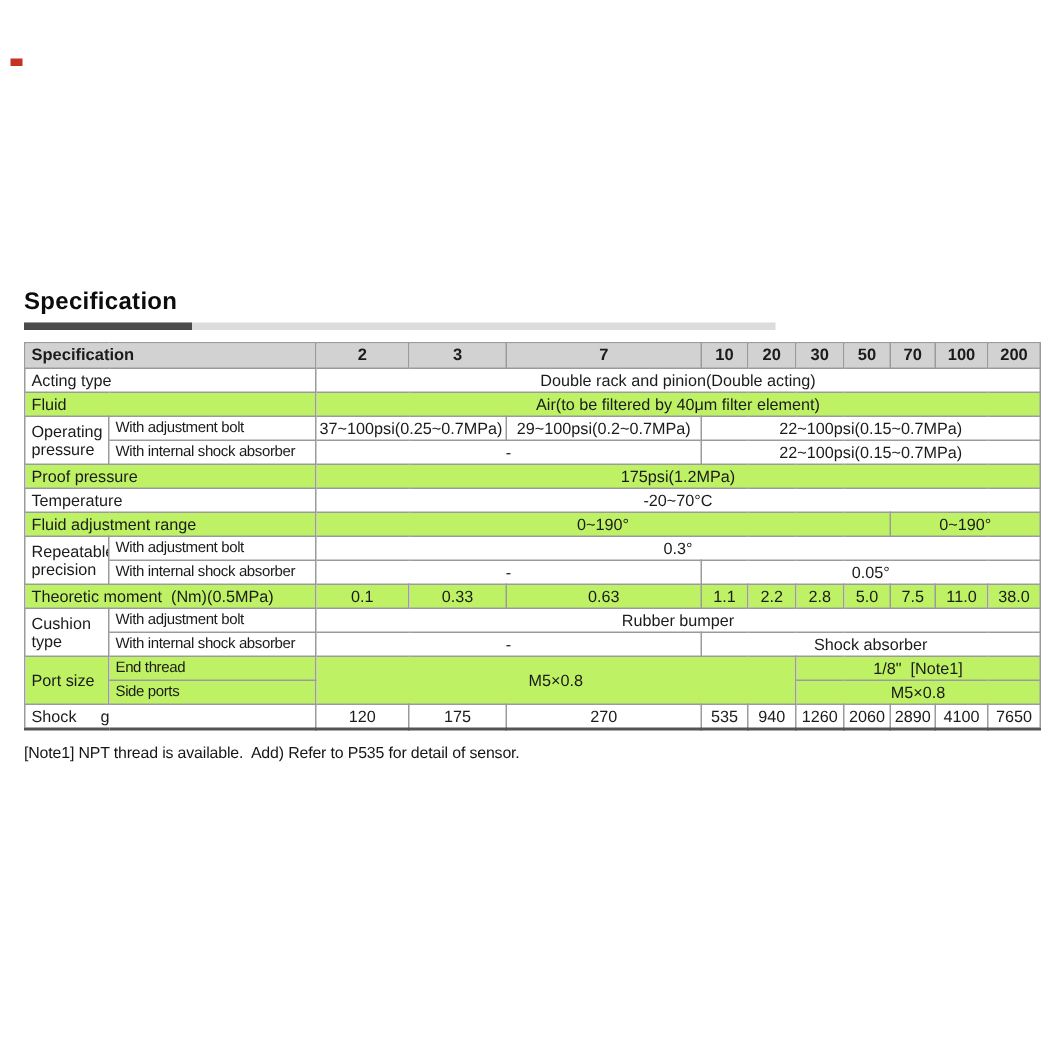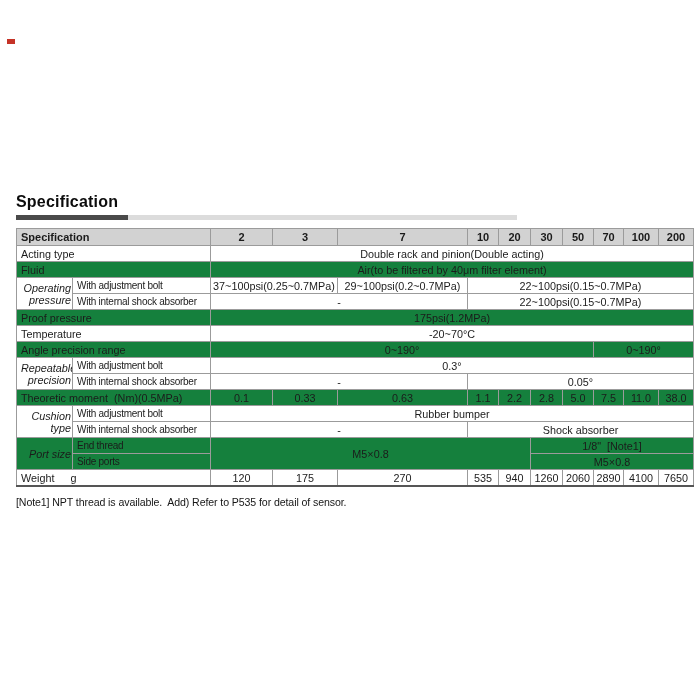--- a/index.html
+++ b/index.html
@@ -18,24 +18,24 @@
   .tbl-wrap { position:absolute; left:16px; top:228px; }
   table {
     border-collapse:collapse; table-layout:fixed; width:677px;
     font-size:10.8px; border:1px solid #6a6a6a; border-bottom:2px solid #555;
   }
   td {
     border:1px solid #9b9b9b; height:15px; padding:0 1px;
     text-align:center; vertical-align:middle; white-space:nowrap; overflow:hidden;
   }
   tr.hdr td { background:#d2d2d2; font-weight:bold; font-size:11px; height:16px; }
-  tr.stripe td { background:#15803d; }
+  tr.stripe td { background:#bef264; }
   td.lab { text-align:left; padding-left:4px; }
   td.sub { text-align:left; padding-left:4px; font-size:10px; letter-spacing:-.25px; }
-  td.glab { text-align:right; padding-left:4px; line-height:12px; white-space:normal;font-style:italic; }
+  td.glab { text-align:left; padding-left:4px; line-height:12px; white-space:normal; }
   .unit-gap { margin-left:16px; }
 
   .footnote { position:absolute; left:16px; top:496px; font-size:10.6px; color:#161616; letter-spacing:-.1px; }
 </style>
 </head>
 <body>
 
 <div class="red-mark"></div>
 
 <div class="section-head">
@@ -104,21 +104,21 @@
     <td colspan="2" class="lab">Proof pressure</td>
     <td colspan="10">175psi(1.2MPa)</td>
   </tr>
 
   <tr>
     <td colspan="2" class="lab">Temperature</td>
     <td colspan="10">-20~70°C</td>
   </tr>
 
   <tr class="stripe">
-    <td colspan="2" class="lab">Angle precision range</td>
+    <td colspan="2" class="lab">Fluid adjustment range</td>
     <td colspan="7">0~190°</td>
     <td colspan="3">0~190°</td>
   </tr>
 
   <tr>
     <td rowspan="2" class="glab">Repeatable precision</td>
     <td class="sub">With adjustment bolt</td>
     <td colspan="10">0.3°</td>
   </tr>
   <tr>
@@ -158,21 +158,21 @@
     <td colspan="5" rowspan="2">M5×0.8</td>
     <td colspan="5">1/8"&nbsp; [Note1]</td>
   </tr>
   <tr class="stripe">
     <td class="sub">Side ports</td>
     <td colspan="5">M5×0.8</td>
   </tr>
 
   <tr>
     <td colspan="2" class="lab">
-      <span>Weight</span><span class="unit-gap">g</span>
+      <span>Shock</span><span class="unit-gap">g</span>
     </td>
     <td>120</td>
     <td>175</td>
     <td>270</td>
     <td>535</td>
     <td>940</td>
     <td>1260</td>
     <td>2060</td>
     <td>2890</td>
     <td>4100</td>

